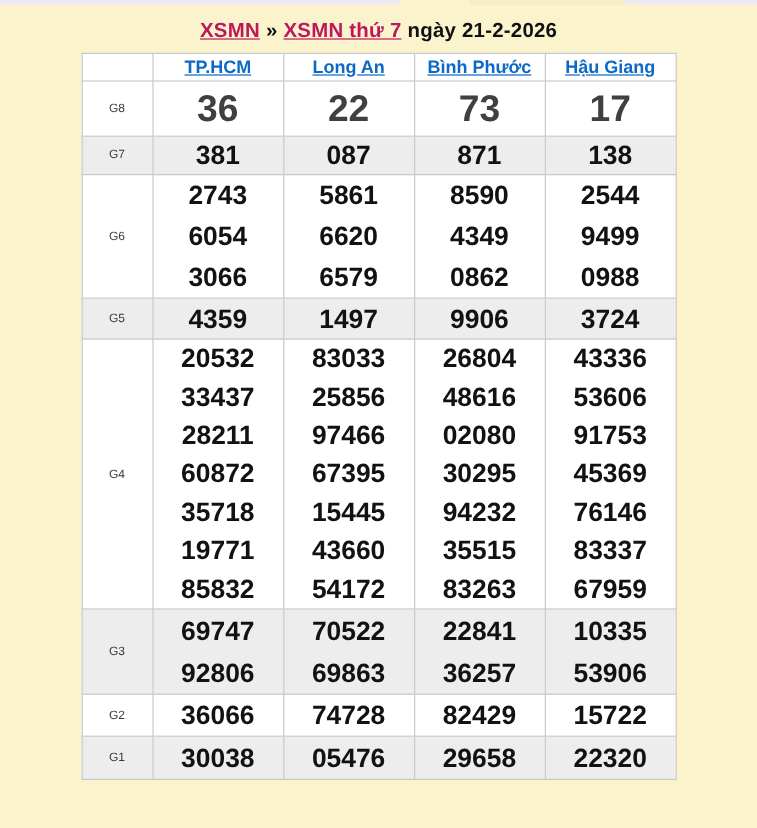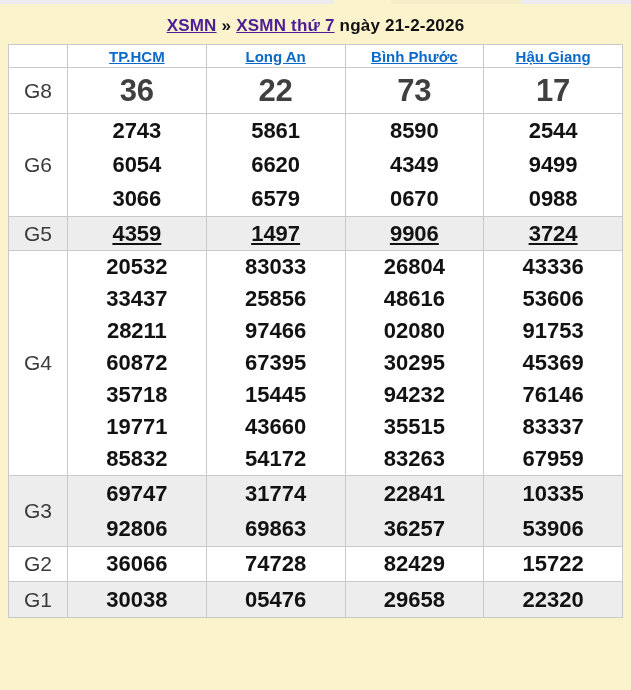--- a/index.html
+++ b/index.html
@@ -17,58 +17,58 @@
   .seg-pale   { left: 391px; width: 130px; background: #f4edc7; }
 
   .title {
     text-align: center;
     padding: 12px 0 8px 0;
     font-size: 17px;
     font-weight: bold;
     color: #111;
     letter-spacing: 0.2px;
   }
-  .title a { color: #4c1d95; text-decoration: underline; cursor: pointer; }
+  .title a { color: #be185d; text-decoration: underline; cursor: pointer; }
   .title .sep { margin: 0 5px; color: #111; }
   .title .tdate { margin-left: 5px; }
 
   table.results {
-    width: 615px;
+    width: 496px;
     margin: 0 auto;
     border-collapse: collapse;
     background: #ffffff;
     table-layout: fixed;
   }
   table.results col.c-label { width: 59px; }
   table.results th, table.results td {
     border: 1px solid #c9c9c9;
     text-align: center;
     vertical-align: middle;
     padding: 0;
   }
   thead th { height: 23px; font-size: 15px; background: #fff; }
   thead th a {
     color: #0b69c7;
     font-weight: bold;
     text-decoration: underline;
     cursor: pointer;
   }
-  td.label { font-size: 21px; color: #3a3a3a; font-weight: normal; background: #fff; }
+  td.label { font-size: 10px; color: #3a3a3a; font-weight: normal; background: #fff; }
   tr.shade td { background: #ededed; }
   .num {
     font-weight: bold;
     color: #121212;
     font-size: 22px;
     line-height: 33px;
     white-space: nowrap;
   }
   tr[data-row="g8"] .num { font-size: 31px; line-height: 45px; color: #404040; }
   tr[data-row="g7"] .num { line-height: 31px; }
   tr[data-row="g6"] .num { line-height: 34px; text-align: center; }
-  tr[data-row="g5"] .num { line-height: 33px; text-decoration: underline; }
+  tr[data-row="g5"] .num { line-height: 33px; }
   tr[data-row="g4"] .num { line-height: 32px; }
   tr[data-row="g3"] .num { line-height: 35px; }
   tr[data-row="g2"] .num { line-height: 34px; }
   tr[data-row="g1"] .num { line-height: 35px; }
   tr[data-row="db"] .num { font-size: 27px; line-height: 37px; color: #fb1e1e; }
 </style>
 </head>
 <body>
 
 <div class="top-strip">
@@ -106,36 +106,51 @@
         <td>
           <div class="num">22</div>
         </td>
         <td>
           <div class="num">73</div>
         </td>
         <td>
           <div class="num">17</div>
         </td>
       </tr>
+      <tr data-row="g7" class="shade">
+        <td class="label">G7</td>
+        <td>
+          <div class="num">381</div>
+        </td>
+        <td>
+          <div class="num">087</div>
+        </td>
+        <td>
+          <div class="num">871</div>
+        </td>
+        <td>
+          <div class="num">138</div>
+        </td>
+      </tr>
       <tr data-row="g6">
         <td class="label">G6</td>
         <td>
           <div class="num">2743</div>
           <div class="num">6054</div>
           <div class="num">3066</div>
         </td>
         <td>
           <div class="num">5861</div>
           <div class="num">6620</div>
           <div class="num">6579</div>
         </td>
         <td>
           <div class="num">8590</div>
           <div class="num">4349</div>
-          <div class="num">0670</div>
+          <div class="num">0862</div>
         </td>
         <td>
           <div class="num">2544</div>
           <div class="num">9499</div>
           <div class="num">0988</div>
         </td>
       </tr>
       <tr data-row="g5" class="shade">
         <td class="label">G5</td>
         <td>
@@ -190,21 +205,21 @@
           <div class="num">67959</div>
         </td>
       </tr>
       <tr data-row="g3" class="shade">
         <td class="label">G3</td>
         <td>
           <div class="num">69747</div>
           <div class="num">92806</div>
         </td>
         <td>
-          <div class="num">31774</div>
+          <div class="num">70522</div>
           <div class="num">69863</div>
         </td>
         <td>
           <div class="num">22841</div>
           <div class="num">36257</div>
         </td>
         <td>
           <div class="num">10335</div>
           <div class="num">53906</div>
         </td>

